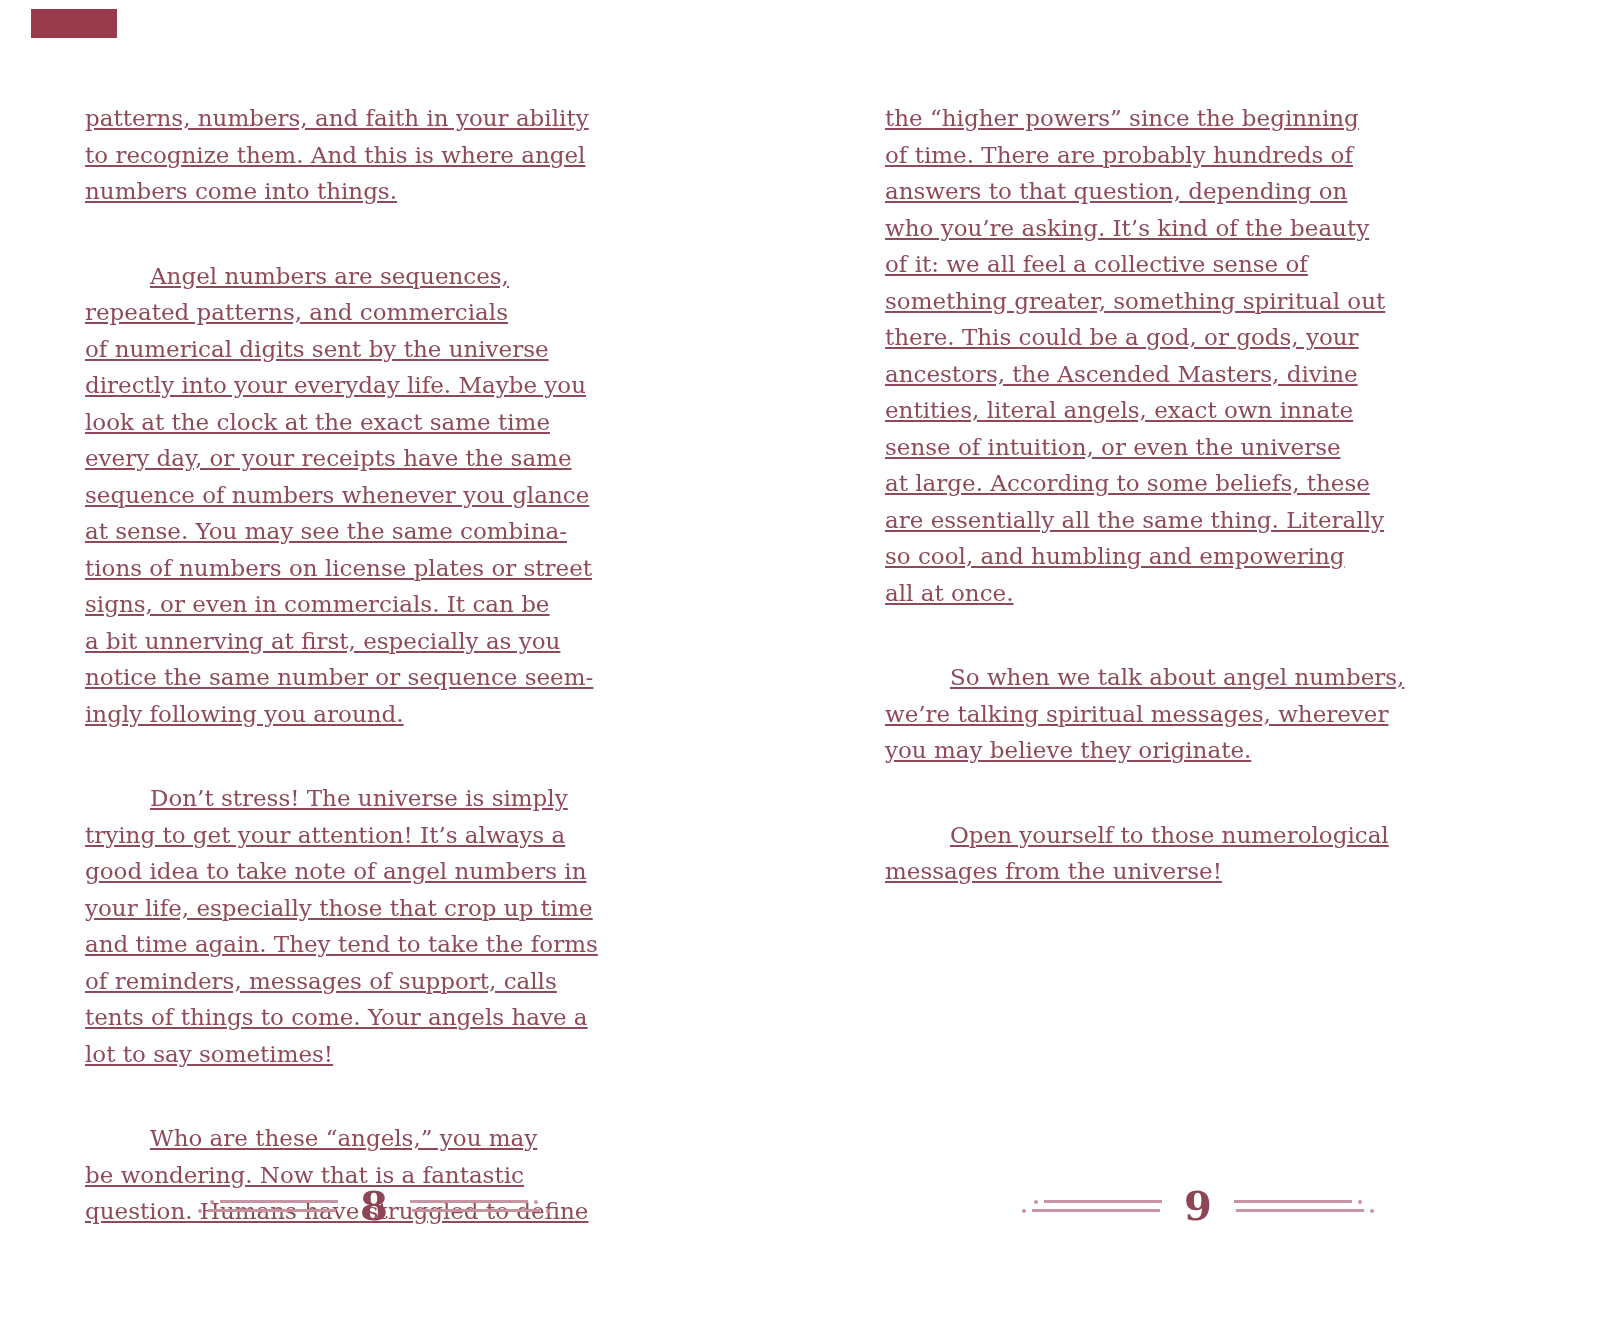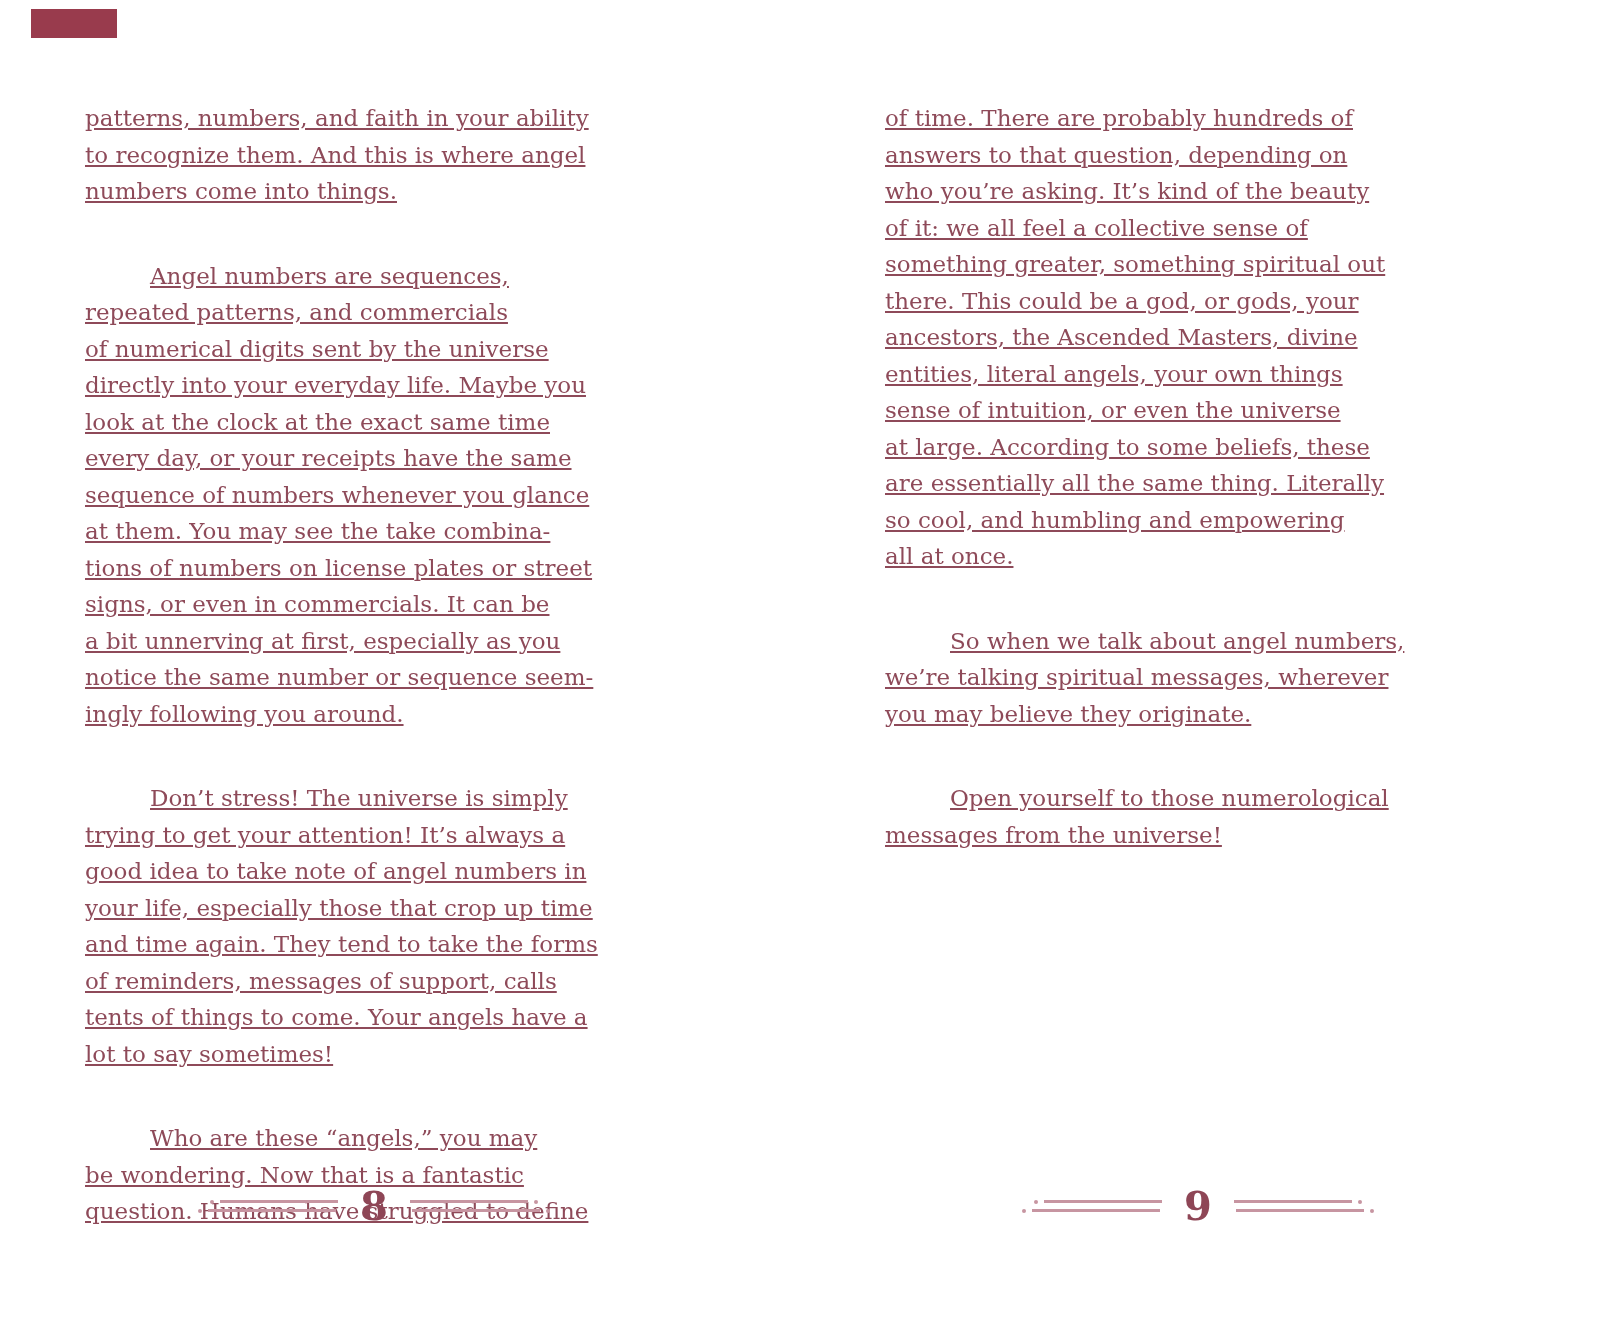--- a/index.html
+++ b/index.html
@@ -65,21 +65,21 @@
         <div class="line">patterns, numbers, and faith in your ability</div>
         <div class="line">to recognize them. And this is where angel</div>
         <div class="line">numbers come into things.</div>
         <div class="line indent">Angel numbers are sequences,</div>
         <div class="line">repeated patterns, and commercials</div>
         <div class="line">of numerical digits sent by the universe</div>
         <div class="line">directly into your everyday life. Maybe you</div>
         <div class="line">look at the clock at the exact same time</div>
         <div class="line">every day, or your receipts have the same</div>
         <div class="line">sequence of numbers whenever you glance</div>
-        <div class="line">at them. You may see the take combina-</div>
+        <div class="line">at sense. You may see the same combina-</div>
         <div class="line">tions of numbers on license plates or street</div>
         <div class="line">signs, or even in commercials. It can be</div>
         <div class="line">a bit unnerving at first, especially as you</div>
         <div class="line">notice the same number or sequence seem-</div>
         <div class="line">ingly following you around.</div>
         <div class="line indent">Don’t stress! The universe is simply</div>
         <div class="line">trying to get your attention! It’s always a</div>
         <div class="line">good idea to take note of angel numbers in</div>
         <div class="line">your life, especially those that crop up time</div>
         <div class="line">and time again. They tend to take the forms</div>
@@ -110,28 +110,29 @@
         <span class="orn-row">
           <i class="rule"></i>
           <i class="dot"></i>
         </span>
       </span>
     </footer>
   </section>
 
   <section class="page page-right">
     <div class="text-block">
+        <div class="line">the “higher powers” since the beginning</div>
         <div class="line">of time. There are probably hundreds of</div>
         <div class="line">answers to that question, depending on</div>
         <div class="line">who you’re asking. It’s kind of the beauty</div>
         <div class="line">of it: we all feel a collective sense of</div>
         <div class="line">something greater, something spiritual out</div>
         <div class="line">there. This could be a god, or gods, your</div>
         <div class="line">ancestors, the Ascended Masters, divine</div>
-        <div class="line">entities, literal angels, your own things</div>
+        <div class="line">entities, literal angels, exact own innate</div>
         <div class="line">sense of intuition, or even the universe</div>
         <div class="line">at large. According to some beliefs, these</div>
         <div class="line">are essentially all the same thing. Literally</div>
         <div class="line">so cool, and humbling and empowering</div>
         <div class="line">all at once.</div>
         <div class="line indent">So when we talk about angel numbers,</div>
         <div class="line">we’re talking spiritual messages, wherever</div>
         <div class="line">you may believe they originate.</div>
         <div class="line indent">Open yourself to those numerological</div>
         <div class="line">messages from the universe!</div>

